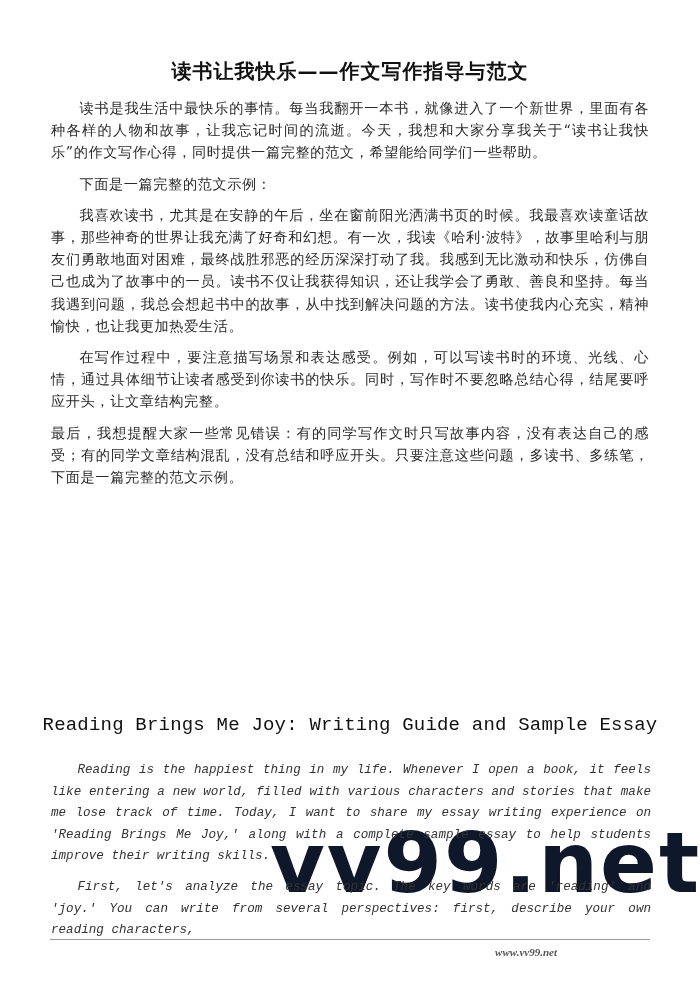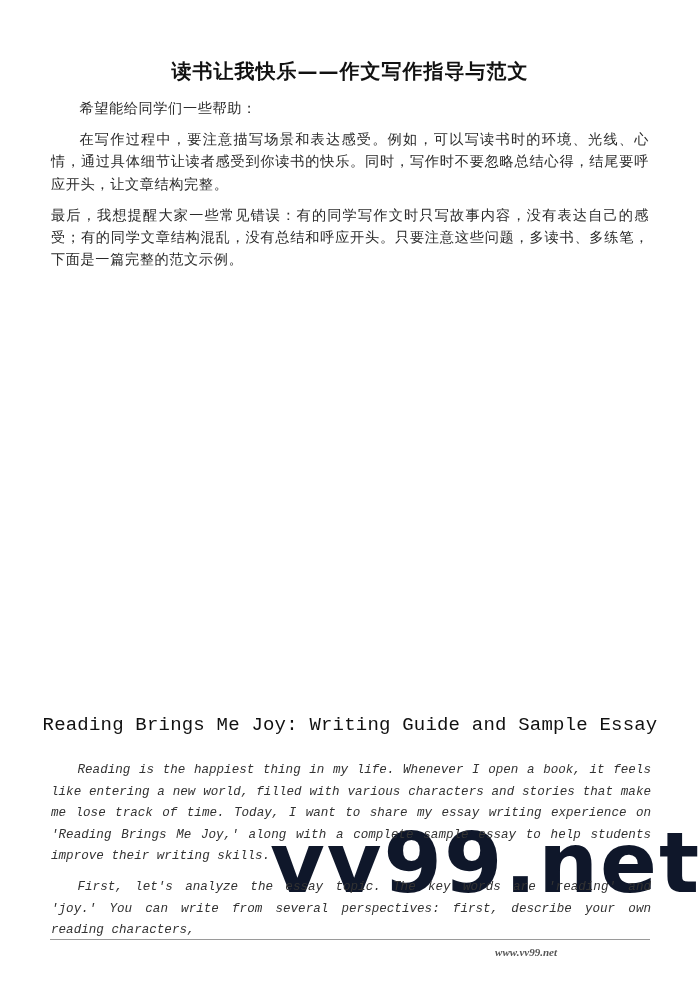--- a/index.html
+++ b/index.html
@@ -111,21 +111,23 @@
   }
 </style>
 </head>
 <body>
 
 <div class="page">
 
   <div class="title-cn">读书让我快乐——作文写作指导与范文</div>
 
   <div class="cn-body">
-    <p>希望能给同学们一些帮助：</p>
+    <p>读书是我生活中最快乐的事情。每当我翻开一本书，就像进入了一个新世界，里面有各种各样的人物和故事，让我忘记时间的流逝。今天，我想和大家分享我关于“读书让我快乐”的作文写作心得，同时提供一篇完整的范文，希望能给同学们一些帮助。</p>
+    <p>下面是一篇完整的范文示例：</p>
+    <p>我喜欢读书，尤其是在安静的午后，坐在窗前阳光洒满书页的时候。我最喜欢读童话故事，那些神奇的世界让我充满了好奇和幻想。有一次，我读《哈利·波特》，故事里哈利与朋友们勇敢地面对困难，最终战胜邪恶的经历深深打动了我。我感到无比激动和快乐，仿佛自己也成为了故事中的一员。读书不仅让我获得知识，还让我学会了勇敢、善良和坚持。每当我遇到问题，我总会想起书中的故事，从中找到解决问题的方法。读书使我内心充实，精神愉快，也让我更加热爱生活。</p>
     <p>在写作过程中，要注意描写场景和表达感受。例如，可以写读书时的环境、光线、心情，通过具体细节让读者感受到你读书的快乐。同时，写作时不要忽略总结心得，结尾要呼应开头，让文章结构完整。</p>
     <p class="noindent">最后，我想提醒大家一些常见错误：有的同学写作文时只写故事内容，没有表达自己的感受；有的同学文章结构混乱，没有总结和呼应开头。只要注意这些问题，多读书、多练笔，下面是一篇完整的范文示例。</p>
   </div>
 
   <div class="title-en">Reading Brings Me Joy: Writing Guide and Sample Essay</div>
 
   <div class="watermark">vv99.net</div>
 
   <div class="en-body">
     <p>Reading is the happiest thing in my life. Whenever I open a book, it feels like entering a new world, filled with various characters and stories that make me lose track of time. Today, I want to share my essay writing experience on 'Reading Brings Me Joy,' along with a complete sample essay to help students improve their writing skills.</p>

